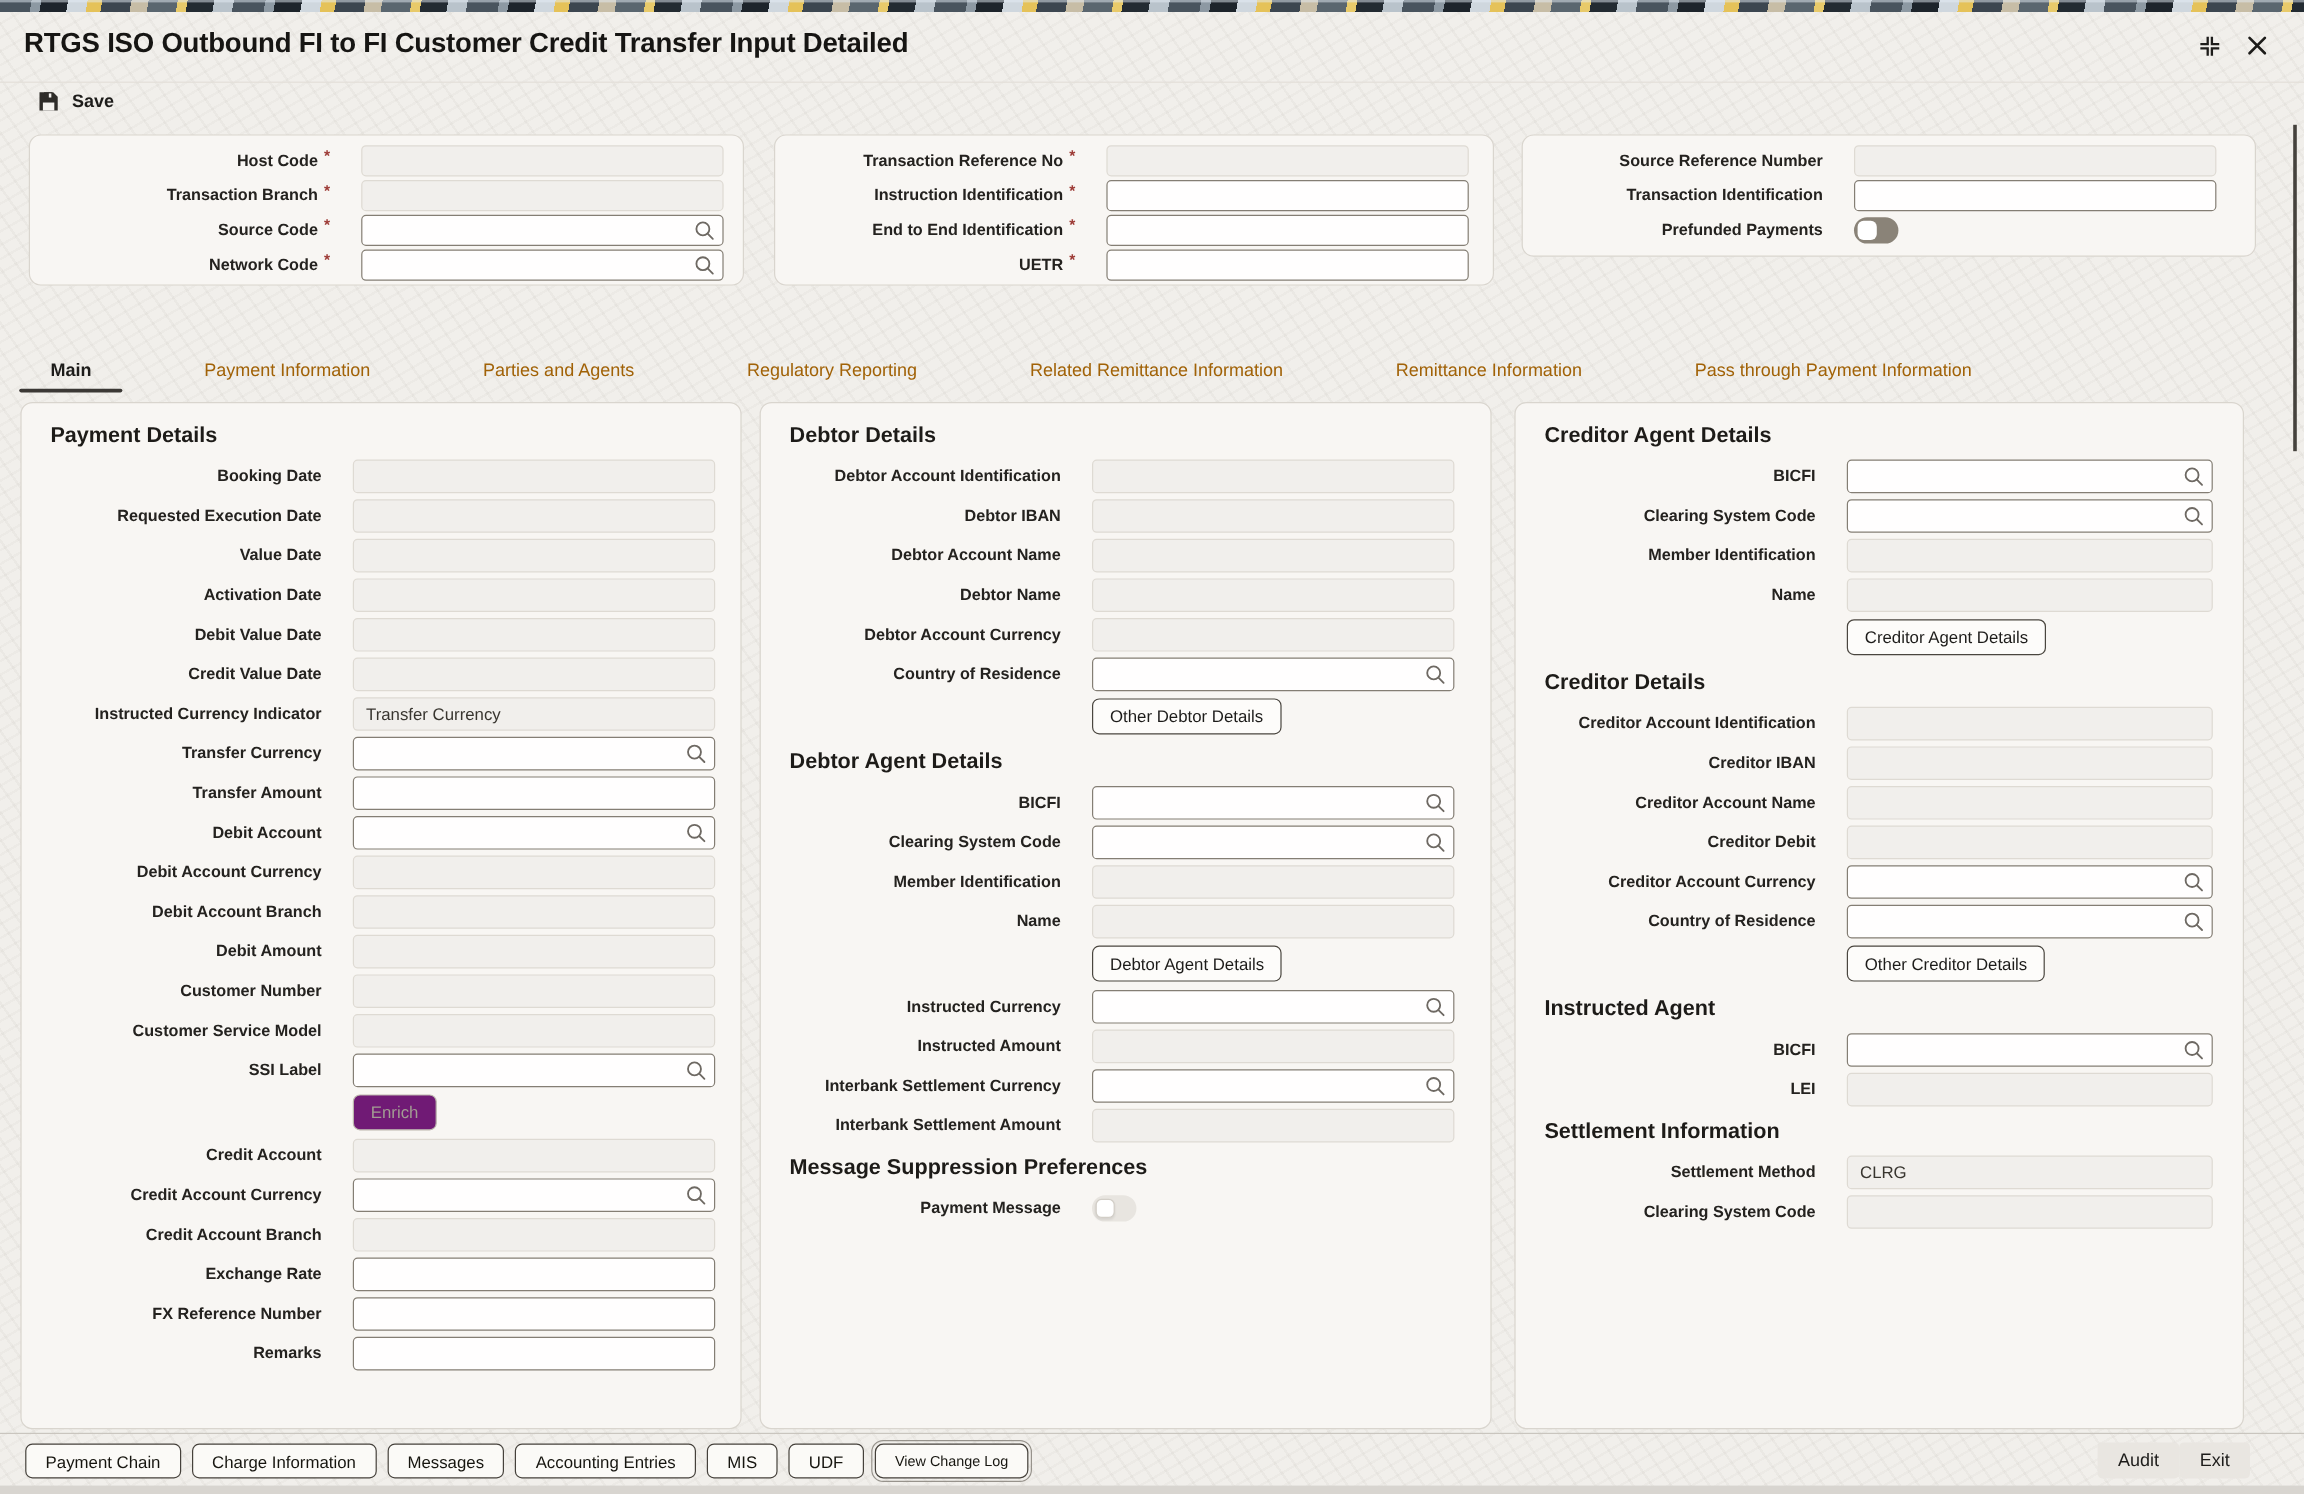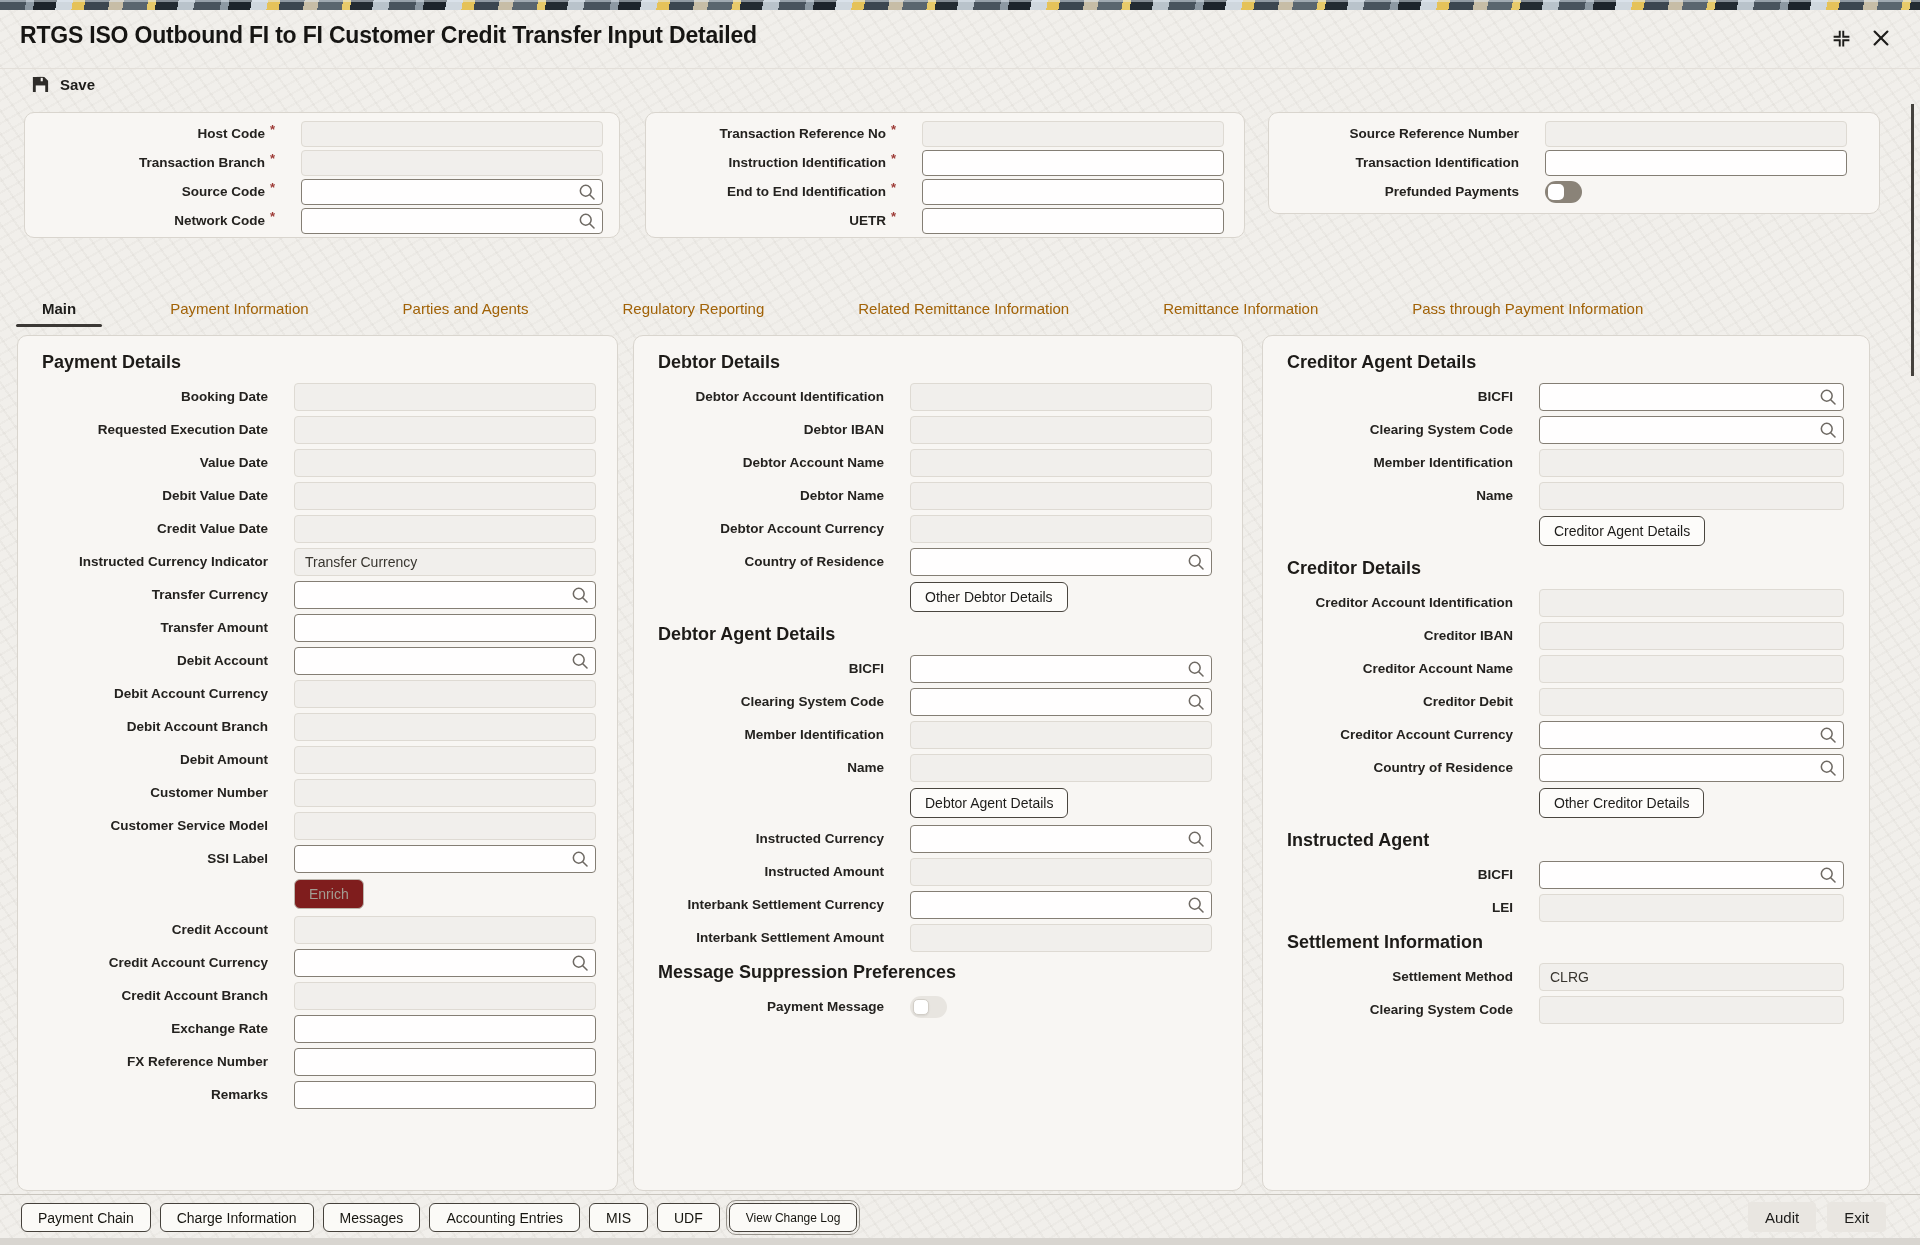--- a/index.html
+++ b/index.html
@@ -43,26 +43,26 @@
   .tab{padding:0 26px;font-size:15px;color:#a16207;display:flex;align-items:center;cursor:pointer;position:relative;white-space:nowrap}
   .tab.active{color:#1d1c1a;font-weight:bold}
   .tab.active::after{content:"";position:absolute;left:0;bottom:0;width:100%;height:3px;background:#3b3835;border-radius:2px}
   .ccard{padding-top:8px}
   #ccard1{left:17px;top:335px;width:601px;height:856px}
   #ccard2{left:633px;top:335px;width:610px;height:856px}
   #ccard3{left:1262px;top:335px;width:608px;height:856px}
   .hdg{height:36px;display:flex;align-items:center;padding-left:24px;font-size:18px;font-weight:bold;color:#1d1b18}
   .btnrow{height:38px;display:flex;align-items:center;padding-left:276px}
   .btn{height:30px;padding:0 14px;border-radius:6px;border:1px solid #4a463f;background:#fdfcfa;font-family:inherit;font-size:14px;color:#1d1c1a;cursor:pointer;white-space:nowrap}
-  .btn.bdisabled{border-color:#bcb6ad;color:#a39d93;background:#7f1d1d;cursor:default}
+  .btn.bdisabled{border-color:#bcb6ad;color:#a39d93;background:#701a75;cursor:default}
   .hr2{position:absolute;left:0;top:1194px;width:1920px;height:1px;background:#c9c5be;z-index:1}
   .footer-left{position:absolute;left:21px;top:1203px;display:flex;gap:9px;z-index:2;align-items:flex-end}
   .fbtn{height:29px;padding:0 16px;border-radius:6px;border:1px solid #45413b;background:#fbfaf7;font-family:inherit;font-size:14px;color:#16150f;cursor:pointer;white-space:nowrap}
   .fbtn.focused{font-size:12px;outline:1px solid #97938c;outline-offset:2px;border-radius:7px}
-  .footer-right{position:absolute;top:1202px;left:1748px;display:flex;gap:11px;z-index:2}
+  .footer-right{position:absolute;top:1202px;left:1748px;display:flex;z-index:2}
   .flatbtn{height:30px;padding:0 17px;border-radius:4px;border:none;background:#e9e6e1;font-family:inherit;font-size:15px;color:#1d1c1a;cursor:pointer}
   .bstrip{position:absolute;left:0;top:1238px;width:1920px;height:7px;background:#d8d5d0;z-index:1}
   .sthumb{position:absolute;left:1911px;top:104px;width:3px;height:272px;background:#45423d;z-index:3;cursor:pointer}
 </style>
 </head>
 <body>
 
 <div class="strip"></div>
 <div class="texture"></div>
 
@@ -204,20 +204,26 @@
         <div class="inpwrap"><input type="text" class="inp dis" style=""></div>
       </div>
     </div>
     <div class="row">
       <label class="lbl">Value Date</label>
       <div class="ctl">
         <div class="inpwrap"><input type="text" class="inp dis" style=""></div>
       </div>
     </div>
     <div class="row">
+      <label class="lbl">Activation Date</label>
+      <div class="ctl">
+        <div class="inpwrap"><input type="text" class="inp dis" style=""></div>
+      </div>
+    </div>
+    <div class="row">
       <label class="lbl">Debit Value Date</label>
       <div class="ctl">
         <div class="inpwrap"><input type="text" class="inp dis" style=""></div>
       </div>
     </div>
     <div class="row">
       <label class="lbl">Credit Value Date</label>
       <div class="ctl">
         <div class="inpwrap"><input type="text" class="inp dis" style=""></div>
       </div>

